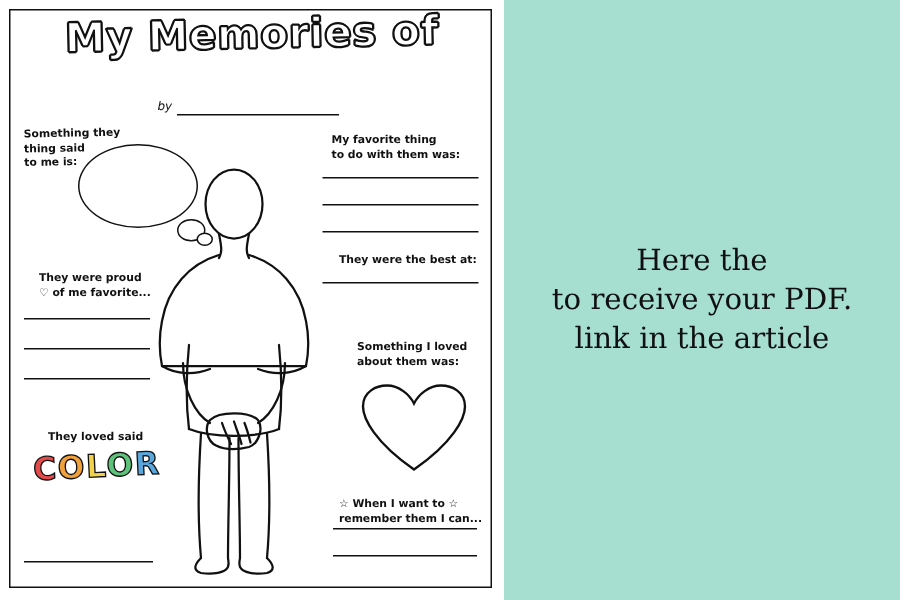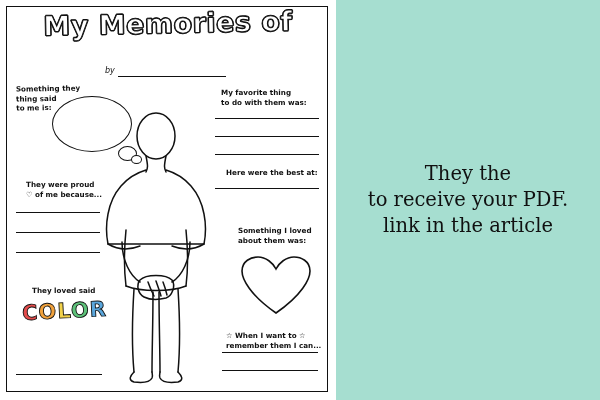--- a/index.html
+++ b/index.html
@@ -177,25 +177,25 @@
     <div id="bubble"></div>
     <div id="bubble-tail1"></div>
     <div id="bubble-tail2"></div>
 
     <div class="caption" style="left:221px; top:88px; width:110px; white-space:pre-line;">My favorite thing
 to do with them was:</div>
     <div class="line" style="left:215px; top:118px; width:104px;"></div>
     <div class="line" style="left:215px; top:136px; width:104px;"></div>
     <div class="line" style="left:215px; top:154px; width:104px;"></div>
 
-    <div class="caption" style="left:226px; top:168px; width:110px;">Here were the best at:</div>
+    <div class="caption" style="left:226px; top:168px; width:110px;">They were the best at:</div>
     <div class="line" style="left:215px; top:188px; width:104px;"></div>
 
     <div class="caption" style="left:26px; top:180px; width:86px; white-space:pre-line;">They were proud
-♡ of me because...</div>
+♡ of me favorite...</div>
     <div class="line" style="left:16px; top:212px; width:84px;"></div>
     <div class="line" style="left:16px; top:232px; width:84px;"></div>
     <div class="line" style="left:16px; top:252px; width:84px;"></div>
 
     <div class="caption" style="left:238px; top:226px; width:100px; white-space:pre-line;">Something I loved
 about them was:</div>
     <div id="heart-box">
       <svg width="72" height="62" viewBox="0 0 72 62" aria-hidden="true">
         <path d="M36 58 C 10 40, 2 24, 2 16 C 2 6, 11 2, 18 2 C 26 2, 33 8, 36 14 C 39 8, 46 2, 54 2 C 61 2, 70 6, 70 16 C 70 24, 62 40, 36 58 Z" fill="none" stroke="#111" stroke-width="1.6"></path>
       </svg>
@@ -245,19 +245,19 @@
 
           <path d="M38 262 C 34 266, 32 270, 38 272 C 46 273, 54 272, 56 268 C 57 265, 56 263, 56 262"></path>
           <path d="M64 262 C 64 263, 63 265, 64 268 C 66 272, 74 273, 82 272 C 88 270, 86 266, 82 262"></path>
         </g>
       </svg>
     </div>
   </div>
 
   <div id="rightpanel" style="background: rgb(166, 222, 208);">
     <div id="right-text">
-        <div>They the</div>
+        <div>Here the</div>
         <div>to receive your PDF.</div>
         <div>link in the article</div>
       </div>
   </div>
 
 </div>
 
 </body></html>

